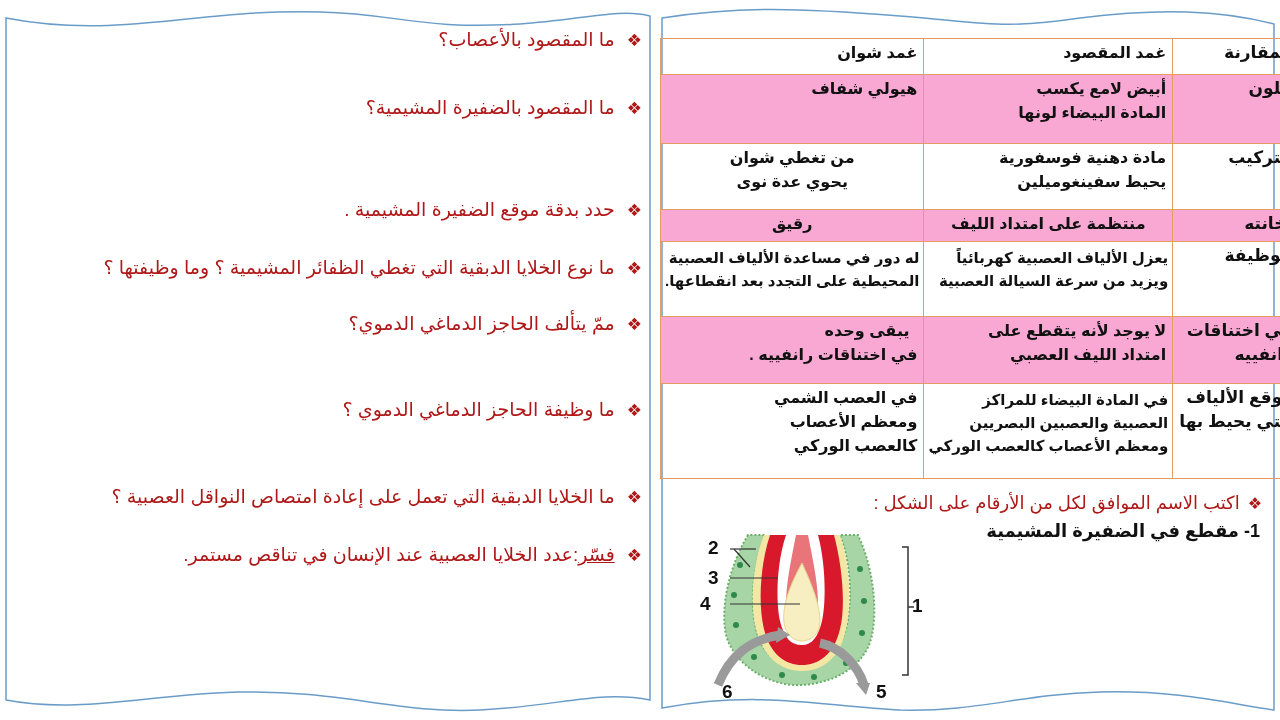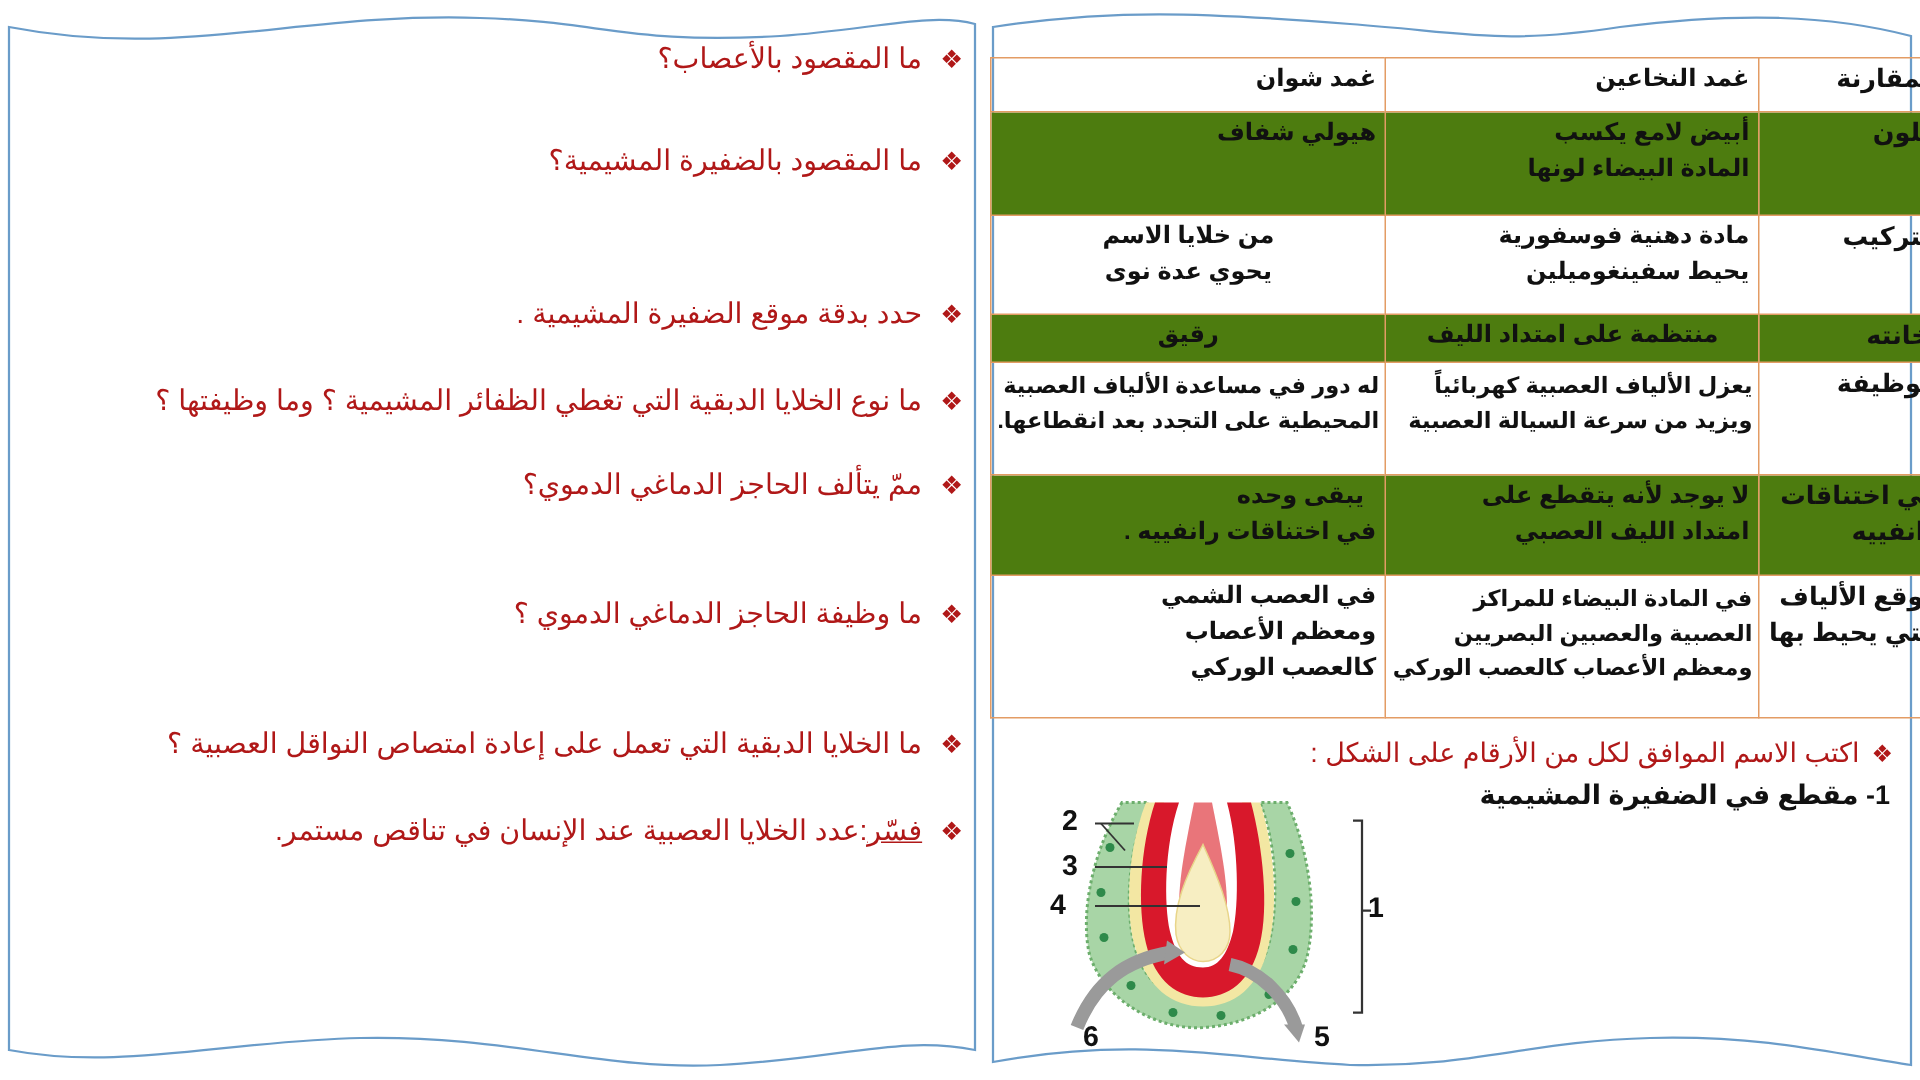--- a/index.html
+++ b/index.html
@@ -21,21 +21,21 @@
 
   .cmp-table {
     position:absolute; left:660px; top:38px; width:610px;
     border-collapse:collapse; direction:rtl;
     font-weight:bold; font-size:16px; color:#111;
   }
   .cmp-table td {
     border:1.5px solid #e39c64; padding:2px 6px; vertical-align:top; line-height:24px;
     text-align:right; white-space:nowrap;
   }
-  .cmp-table tr.shade td { background:#4d7c0f; }
+  .cmp-table tr.shade td { background:#f9a8d4; }
   .cmp-table td.c1 { width:108px; font-size:17px; }
   .cmp-table td.c2 { width:224px; }
   .cmp-table td.c3 { width:244px; }
   .cmp-table td.small { font-size:15px; line-height:23px; padding:4px 4px; }
 
   .figure-title {
     position:absolute; right:18px; top:492px; direction:rtl;
     font-weight:normal; font-size:18px; color:#b01818; white-space:nowrap;
   }
   .figure-sub {
@@ -65,41 +65,41 @@
   <div class="q" style="top:287px"><span class="bullet">❖</span><span>ممّ يتألف الحاجز الدماغي الدموي؟</span></div>
   <div class="q" style="top:373px"><span class="bullet">❖</span><span>ما وظيفة الحاجز الدماغي الدموي ؟</span></div>
   <div class="q" style="top:460px"><span class="bullet">❖</span><span>ما الخلايا الدبقية التي تعمل على إعادة امتصاص النواقل العصبية ؟</span></div>
   <div class="q" style="top:518px"><span class="bullet">❖</span><span class="lead-u">فسّر</span><span>:عدد الخلايا العصبية عند الإنسان في تناقص مستمر.</span></div>
 </div>
 
 <table class="cmp-table">
   <tbody>
       <tr style="height:36px">
     <td class="c1">المقارنة</td>
-    <td class="c2">غمد النخاعين</td>
+    <td class="c2">غمد المقصود</td>
     <td class="c3">غمد شوان</td>
   </tr>
   <tr class="shade" style="height:69px">
     <td class="c1">اللون</td>
     <td class="c2">
           <div>أبيض لامع يكسب</div>
           <div>المادة البيضاء لونها</div>
         </td>
     <td class="c3">
           <div>هيولي شفاف</div>
         </td>
   </tr>
   <tr style="height:66px">
     <td class="c1">التركيب</td>
     <td class="c2">
           <div>مادة دهنية فوسفورية</div>
           <div>يحيط سفينغوميلين</div>
         </td>
     <td class="c3" style="text-align:center">
-          <div>من خلايا الاسم</div>
+          <div>من تغطي شوان</div>
           <div>يحوي عدة نوى</div>
         </td>
   </tr>
   <tr class="shade" style="height:32px">
     <td class="c1">ثخانته</td>
     <td class="c2" style="text-align:center">
           <div>منتظمة على امتداد الليف</div>
         </td>
     <td class="c3" style="text-align:center">
           <div>رقيق</div>

